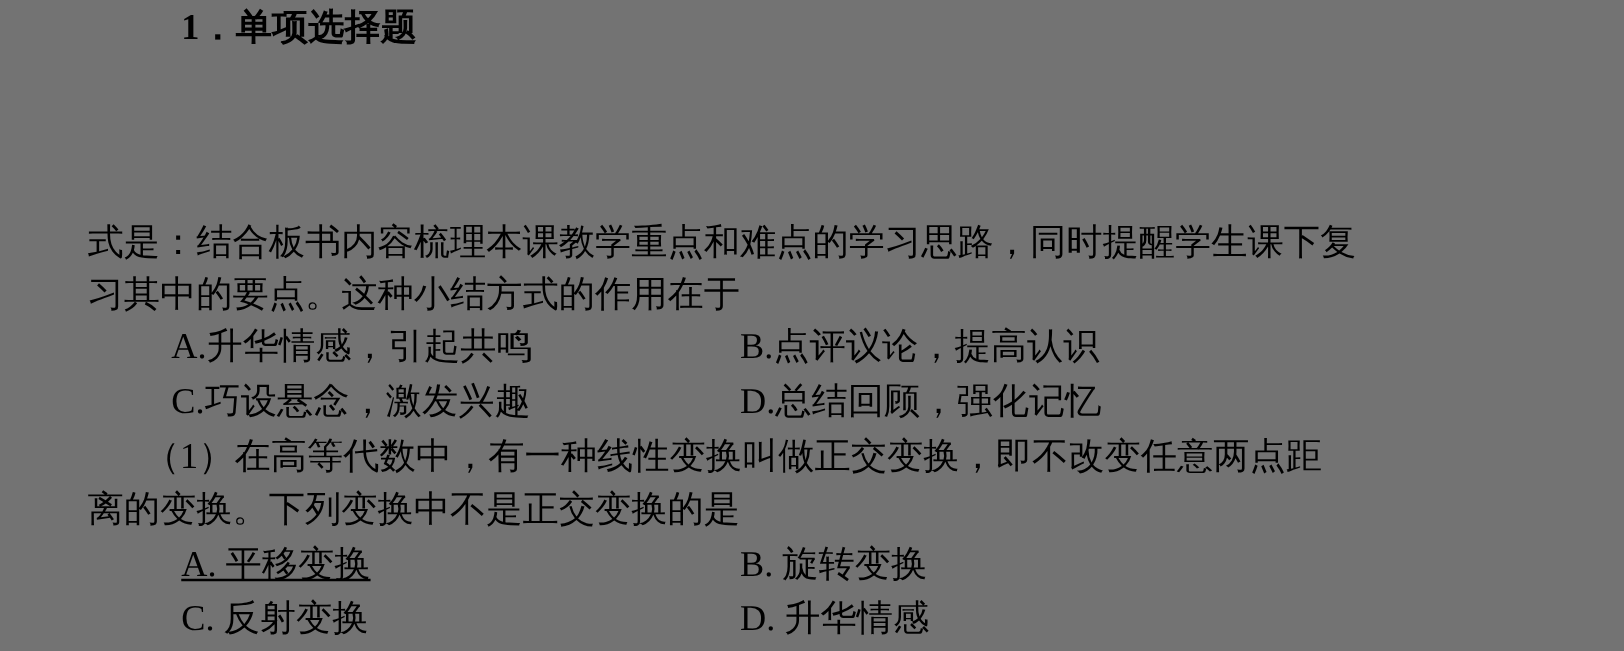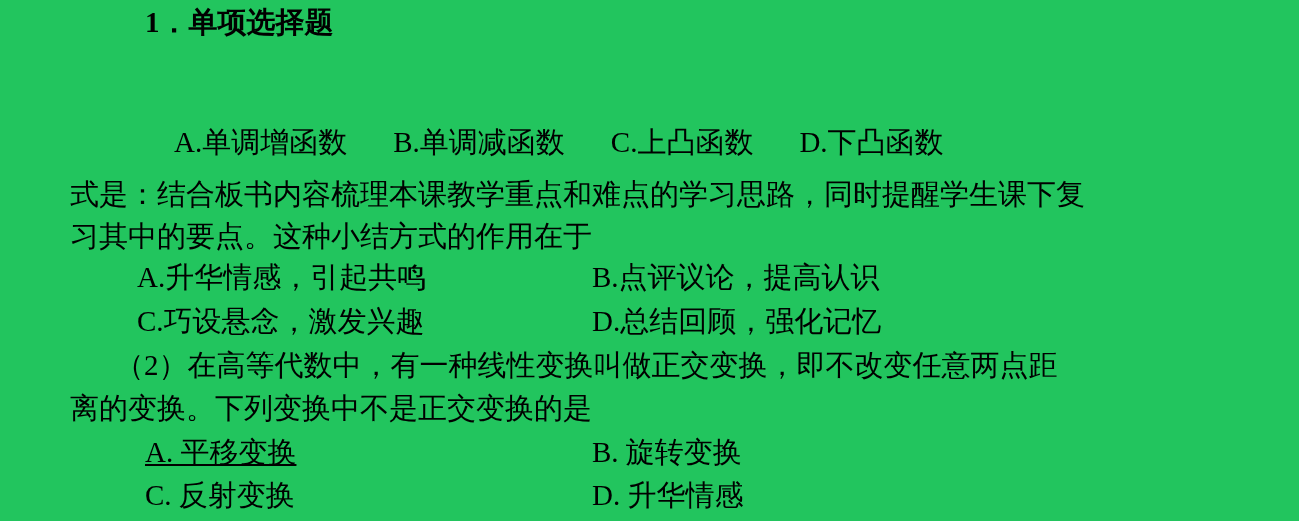--- a/index.html
+++ b/index.html
@@ -1,20 +1,20 @@
 <!DOCTYPE html>
 <html><head>
 <meta charset="utf-8">
 <style>
   html, body { margin: 0; padding: 0; background: #ffffff; }
   .page {
     position: relative;
     width: 1299px;
     height: 521px;
-    background: #22c55e;
+    background: #737373;
     color: #000000;
     font-family: "Liberation Serif", "DejaVu Serif", serif;
     font-size: 29px;
     overflow: hidden;
   }
   .line {
     position: absolute;
     line-height: 1.25;
     white-space: pre;
   }
@@ -34,33 +34,30 @@
   .formula-attach { margin-left: -4px; }
 </style>
 </head>
 <body>
 
 <div class="page">
 
   <div class="line title-line" style="left:145px; top:4px;">1．单项选择题</div>
 
 
-  <div class="line" style="left:145px; top:88px;">
-    <span class="opt">A.单调增函数</span><span class="opt">B.单调减函数</span><span class="opt">C.上凸函数</span><span class="opt">D.下凸函数</span>
-  </div>
 
   <div class="line" style="left:70px;  top:176px;">式是：结合板书内容梳理本课教学重点和难点的学习思路，同时提醒学生课下复</div>
   <div class="line" style="left:70px;  top:218px;">习其中的要点。这种小结方式的作用在于</div>
 
   <div class="abs-opt" style="left:592px; top:259px;">B.点评议论，提高认识</div>
   <div class="abs-opt" style="left:137px; top:259px;">A.升华情感，引起共鸣</div>
   <div class="abs-opt" style="left:137px; top:303px;">C.巧设悬念，激发兴趣</div>
   <div class="abs-opt" style="left:592px; top:303px;">D.总结回顾，强化记忆</div>
 
-  <div class="line" style="left:115px; top:347px;">（2）在高等代数中，有一种线性变换叫做正交变换，即不改变任意两点距</div>
+  <div class="line" style="left:115px; top:347px;">（1）在高等代数中，有一种线性变换叫做正交变换，即不改变任意两点距</div>
   <div class="line" style="left:70px;  top:390px;">离的变换。下列变换中不是正交变换的是</div>
 
   <div class="abs-opt" style="left:145px; top:434px;text-decoration:underline;">A. 平移变换</div>
   <div class="abs-opt" style="left:592px; top:434px;">B. 旋转变换</div>
   <div class="abs-opt" style="left:145px; top:477px;">C. 反射变换</div>
   <div class="abs-opt" style="left:592px; top:477px;">D. 升华情感</div>
 
 </div>
 
 </body></html>

